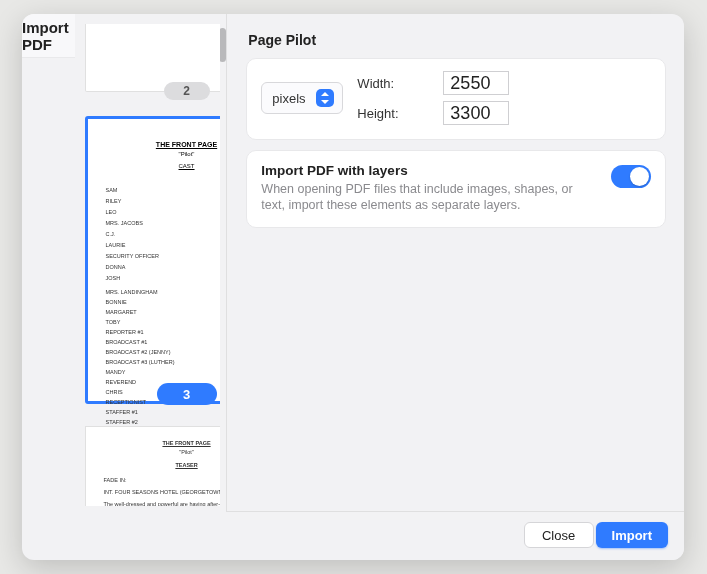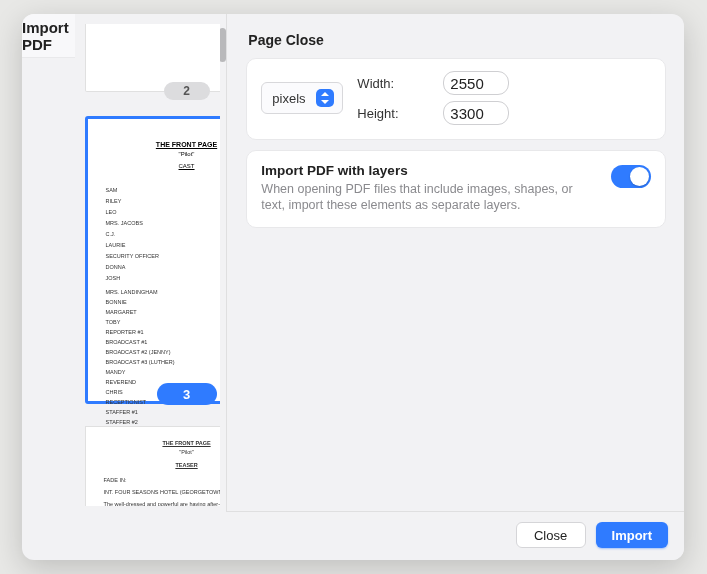--- a/index.html
+++ b/index.html
@@ -153,23 +153,23 @@
   .row {
     display: flex;
     align-items: center;
     gap: 10px;
     margin-top: 6px;
   }
   .lbl { width: 82px; color: #333; }
   .num-input {
     width: 66px; height: 24px;
     border: 1px solid #cfcfd2;
-    border-radius: 11px;
+    border-radius: 0;
     background: #fff;
-    font-size: 15px;
+    font-size: 18px;
     padding: 0 6px;
     color: #222;
   }
   .select {
     flex: 1 1 auto;
     height: 32px;
     border: 1px solid #d8d8db;
     border-radius: 6px;
     background: #fbfbfd;
     display: flex; align-items: center;
@@ -211,21 +211,21 @@
   .switch .knob {
     position: absolute; top: 2px; right: 2px;
     width: 19px; height: 19px;
     background: #fff; border-radius: 50%;
     box-shadow: 0 1px 2px rgba(0,0,0,0.2);
   }
   
   .footer {
     border-top: 1px solid rgba(0,0,0,0.08);
     padding: 10px 16px 12px 16px;
-    display: flex; justify-content: flex-end; gap: 10px;
+    display: flex; justify-content: flex-end; gap: 2px;
     background: #f2f2f4;
   }
   .btn {
     height: 26px;
     min-width: 70px;
     border-radius: 6px;
     font-size: 13px;
     display: flex; align-items: center; justify-content: center;
     padding: 0 16px;
     cursor: default;
@@ -321,21 +321,21 @@
         </div>
 
       </div>
     </div>
 
     <div class="divider"></div>
 
     <div class="panel">
       <div class="panel-scroll">
 
-        <div class="section-title">Page Close</div>
+        <div class="section-title">Page Pilot</div>
 
         <div class="section">
           <div class="wh-wrap">
             <span class="lbl">Width:</span>
             <input class="num-input" value="2550" style="">
             <div class="select span2">
               <span>pixels</span>
               <span class="chev">
                 <svg viewBox="0 0 10 12">
                     <path d="M5 0 L9 4 H1 Z M5 12 L1 8 H9 Z"></path>

